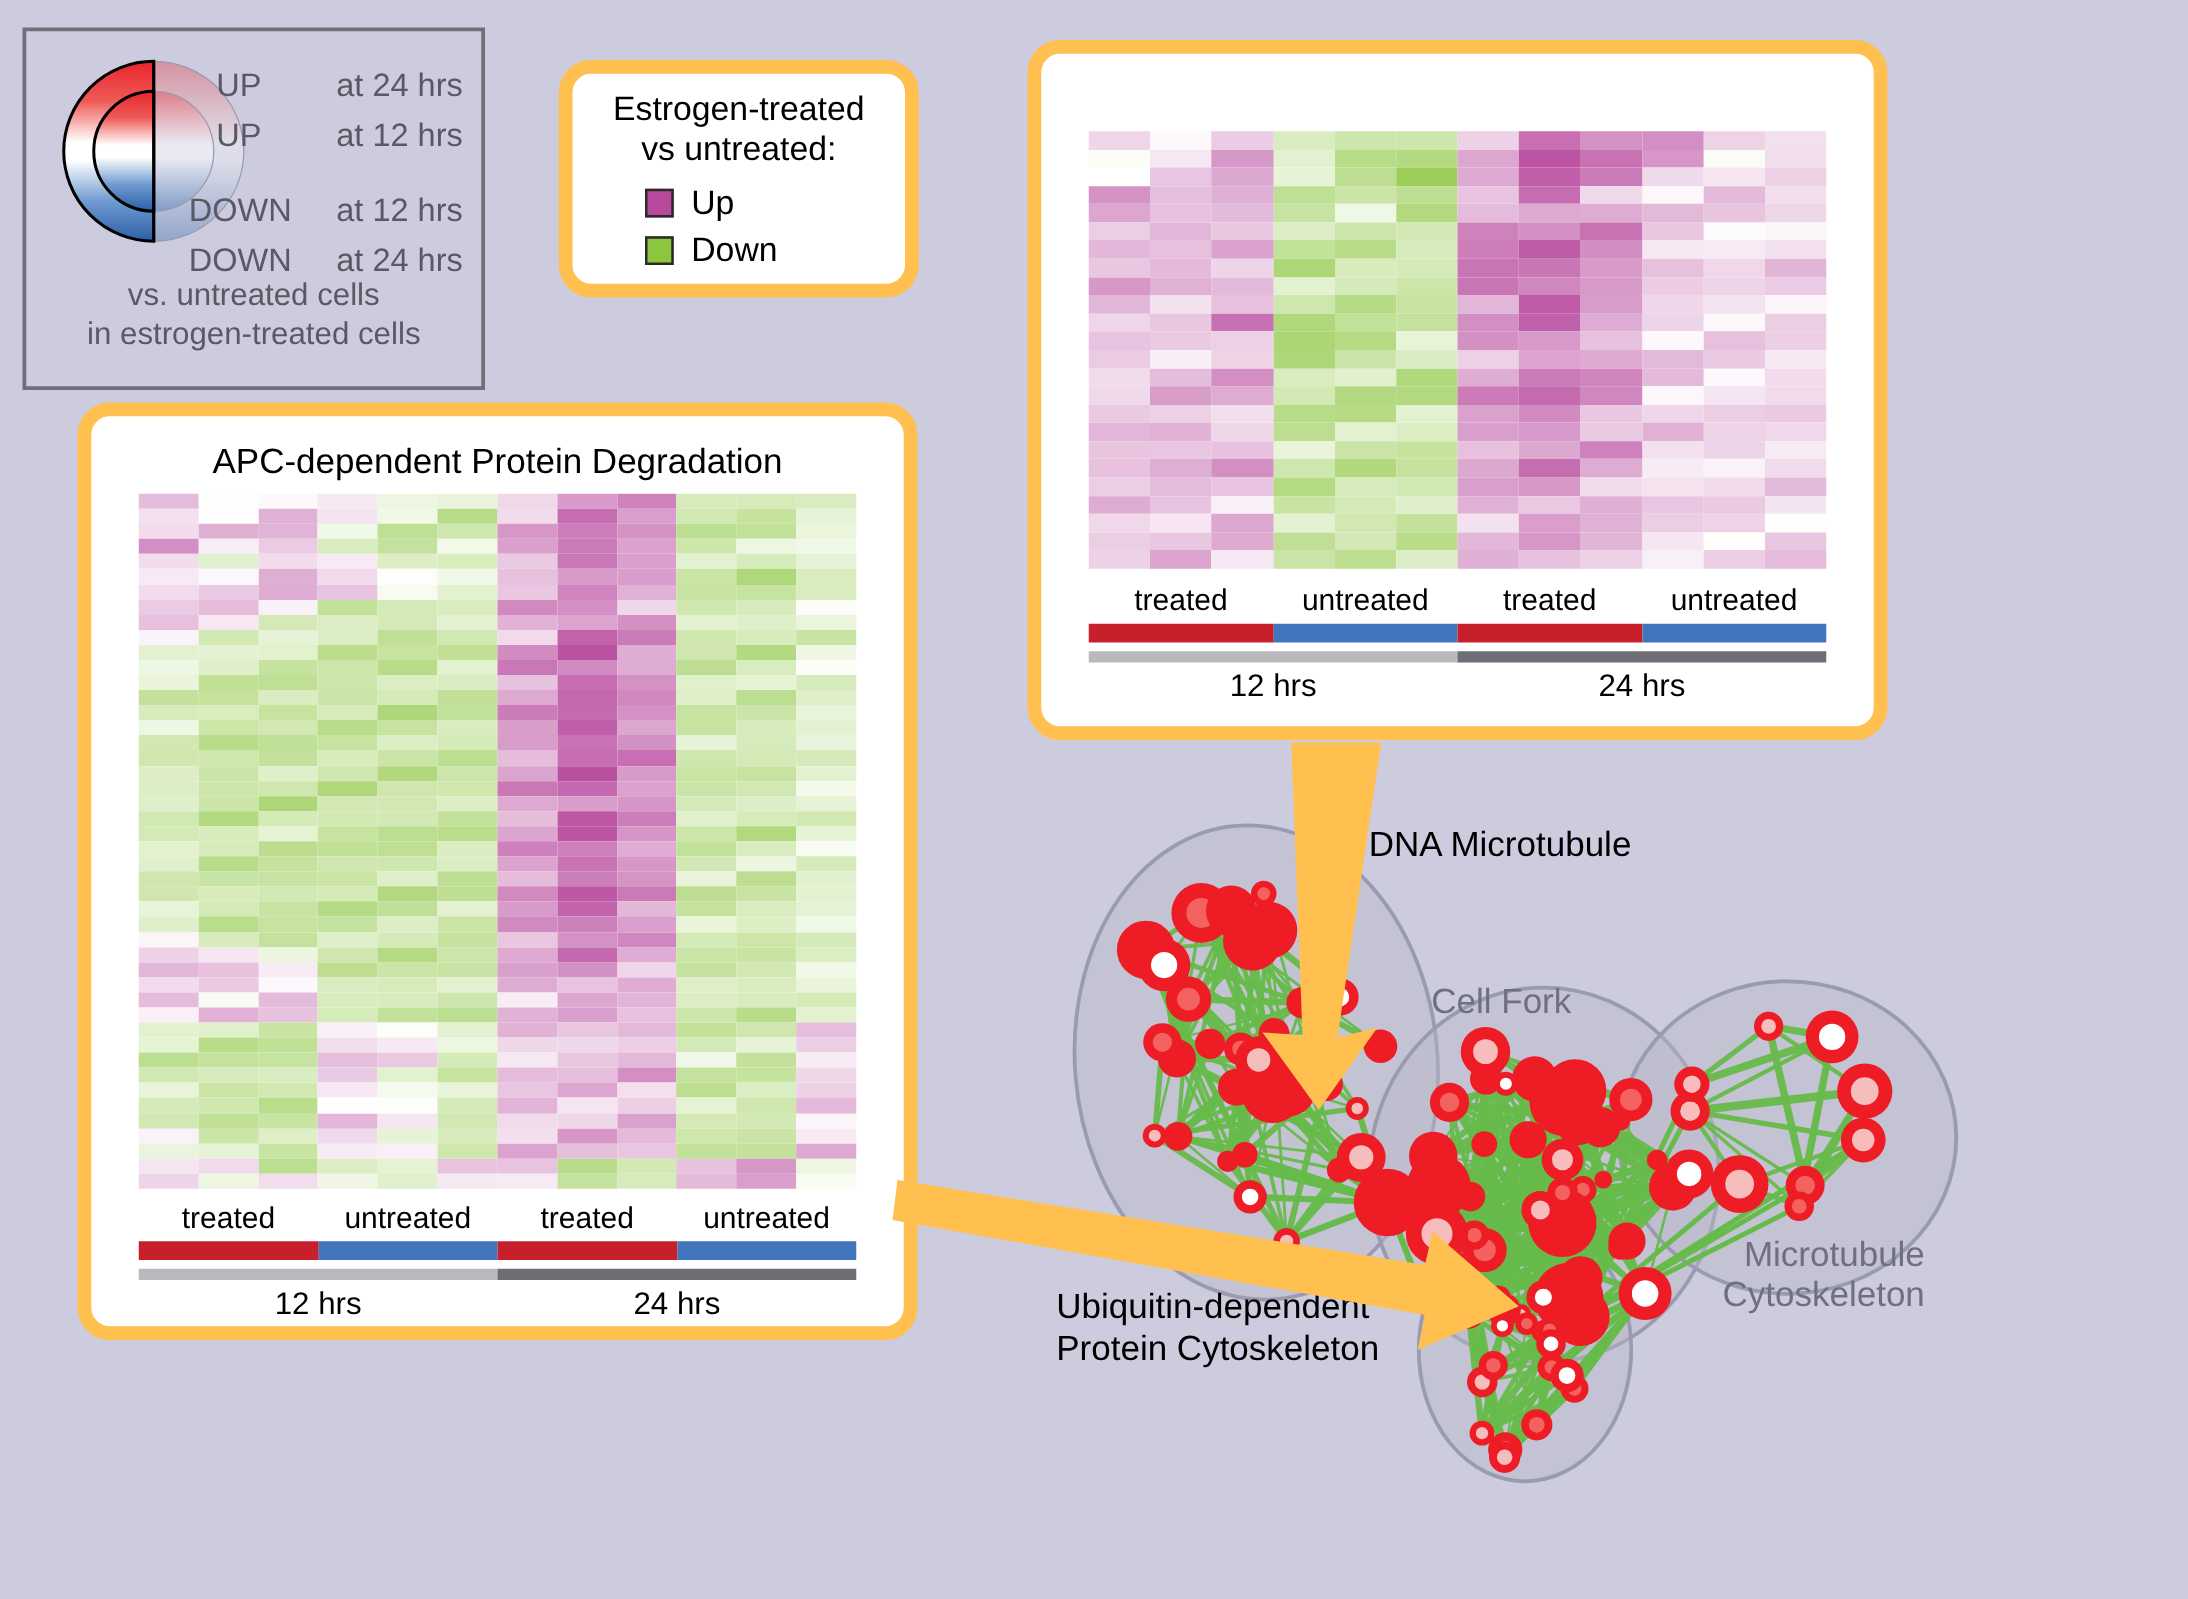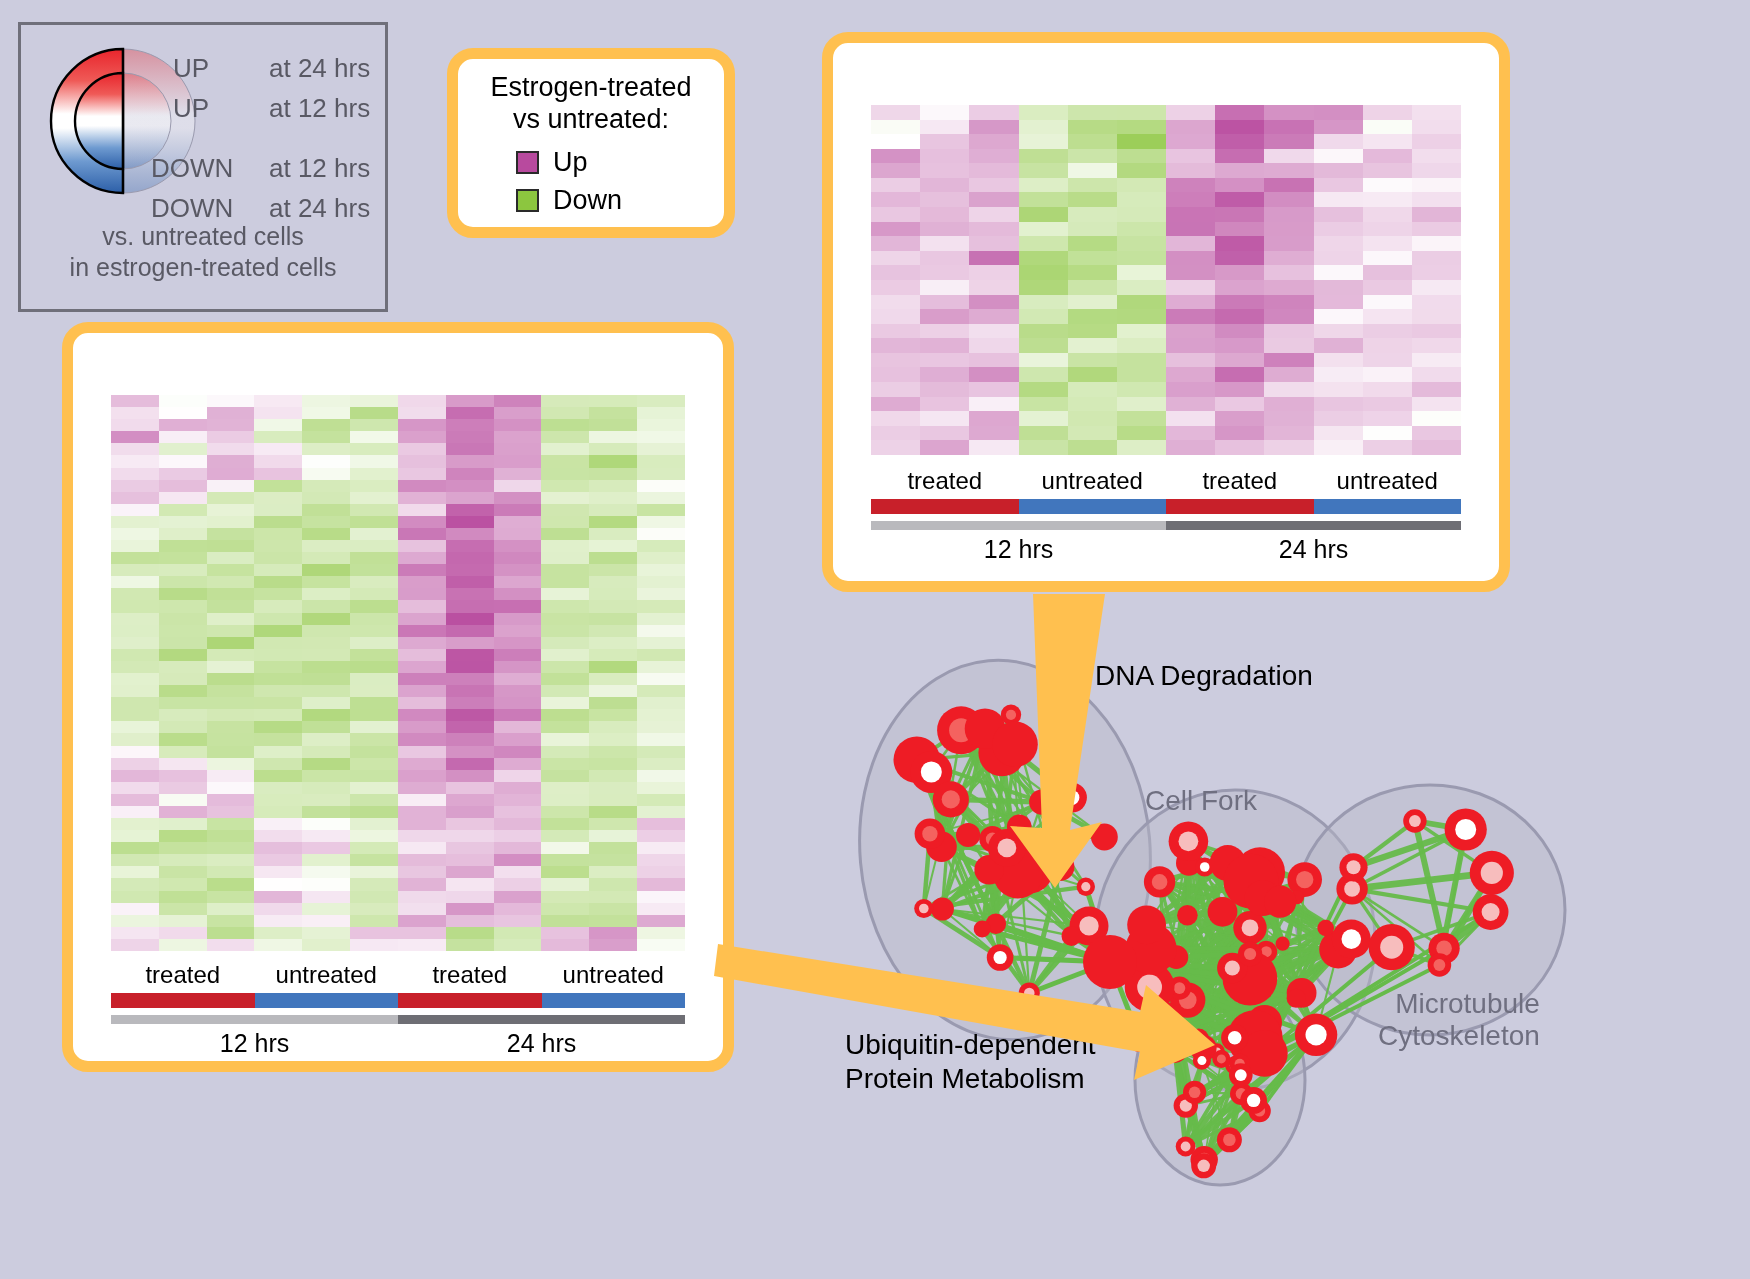--- a/index.html
+++ b/index.html
@@ -453,20 +453,21 @@
         <i style="background:#b9b9bd"></i>
         <i style="background:#6e6e74"></i>
       </div>
     <div class="time-labels" style="left:38px;right:38px;top:492px;">
       <span>12 hrs</span>
       <span>24 hrs</span>
     </div>
   </div>
 
   <div class="card" id="apc-card">
+    <div class="card-title" style="top:20px;">APC-dependent Protein Degradation</div>
 
     <div class="hm-wrap" style="left:38px;top:62px;right:38px;height:556px;">
       <div class="hm" id="hm-apc" style="grid-template-columns: repeat(12, 1fr); grid-template-rows: repeat(46, 1fr);">
           <i style="background:rgb(229,188,219)"></i>
           <i style="background:rgb(252,254,251)"></i>
           <i style="background:rgb(252,248,251)"></i>
           <i style="background:rgb(247,233,243)"></i>
           <i style="background:rgb(237,246,225)"></i>
           <i style="background:rgb(234,244,219)"></i>
           <i style="background:rgb(240,216,234)"></i>
@@ -1888,26 +1889,26 @@
           </g>
           <g>
             <circle cx="320.0" cy="352.0" r="27.0" fill="#ee1c25"></circle>
           </g>
           <g>
             <circle cx="350.0" cy="430.0" r="12.0" fill="#ee1c25"></circle>
           </g>
         </g>
     </svg>
 
-    <div class="net-label" id="lbl-dna">DNA Degradation</div>
+    <div class="net-label" id="lbl-dna">DNA Microtubule</div>
     <div class="net-label" id="lbl-cc">Cell Fork</div>
     <div class="net-label" id="lbl-mt">Microtubule
 Cytoskeleton</div>
     <div class="net-label" id="lbl-ubq">Ubiquitin-dependent
-Protein Metabolism</div>
+Protein Cytoskeleton</div>
   </div>
 
   <svg class="arrow-svg" width="1750" height="1279">
 
     <polygon id="arrow-rf" points="1033,594 1105,594 1070,830 1102,822 1055,888 1010,826 1042,828" fill="#ffc04f"></polygon>
 
     <polygon id="arrow-apc" points="718,944 1140,1012 1146,985 1215,1045 1134,1080 1140,1052 714,976" fill="#ffc04f"></polygon>
   </svg>
 
 </div>

